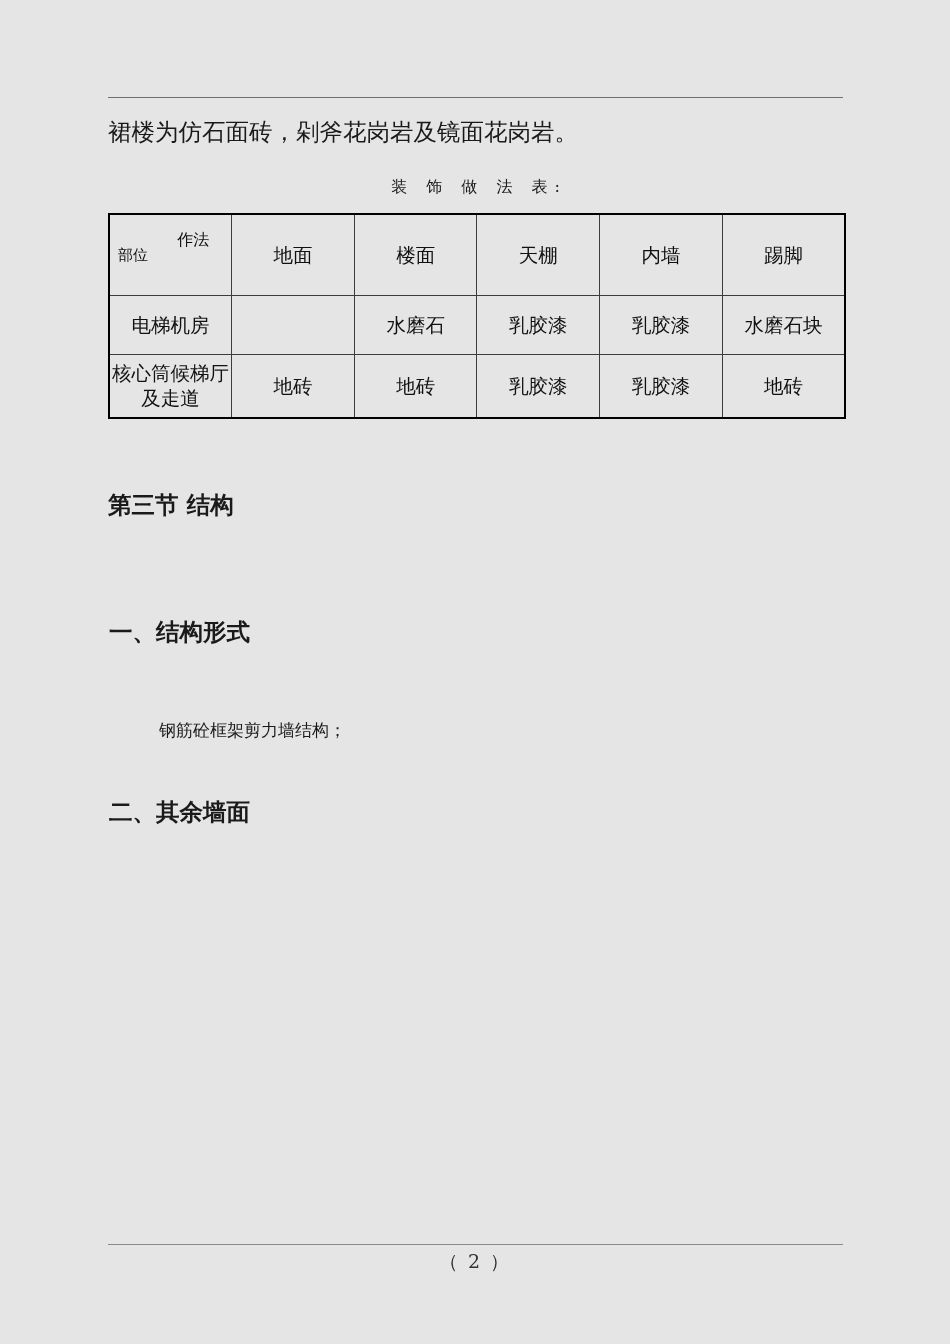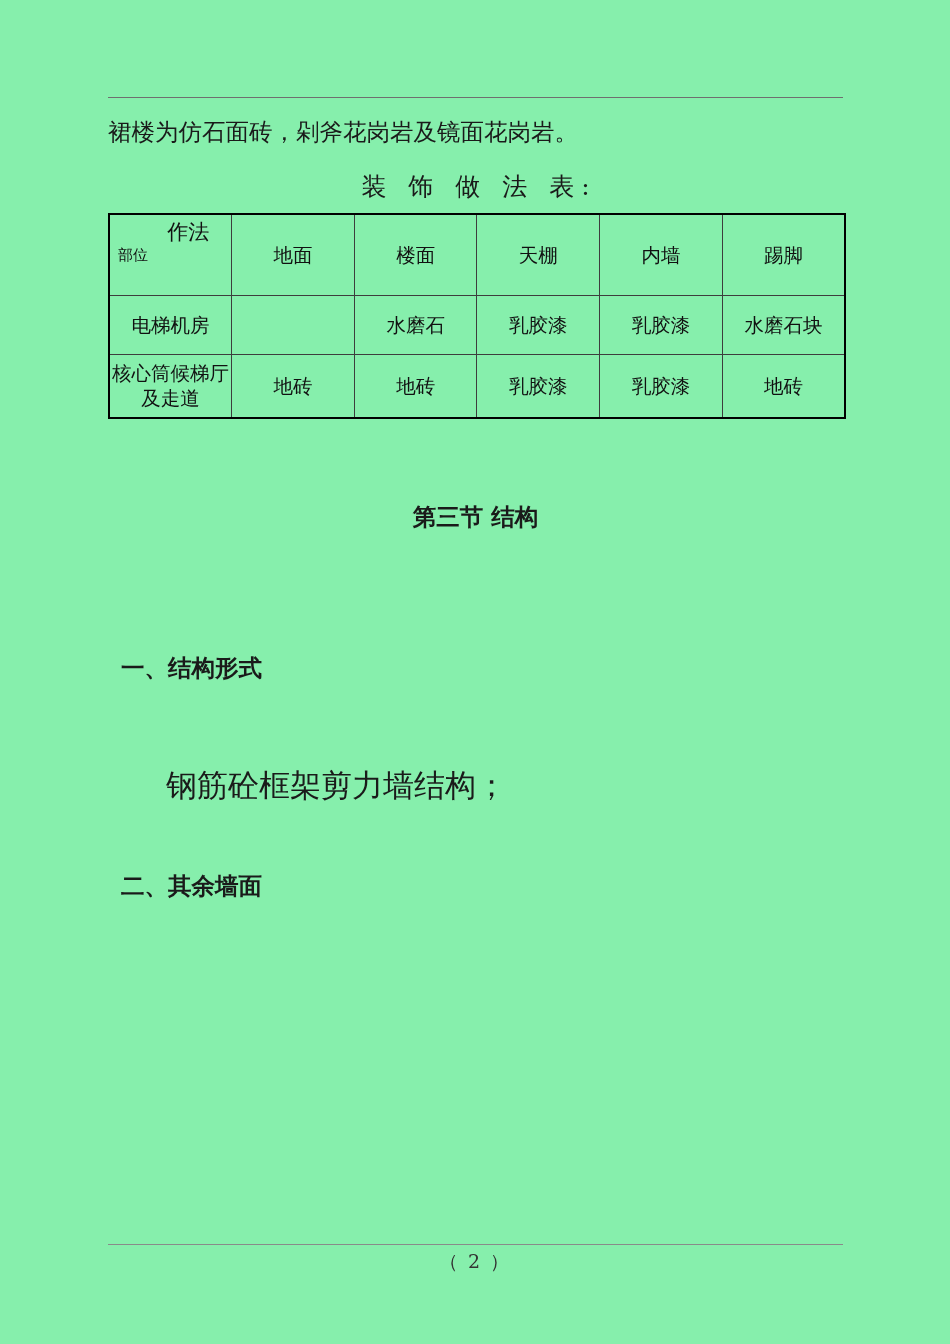--- a/index.html
+++ b/index.html
@@ -8,21 +8,21 @@
     background: #ffffff;
   }
   body {
     font-family: "DejaVu Serif", "Liberation Serif", serif;
     color: #1a1a1a;
   }
   .page {
     position: relative;
     width: 950px;
     height: 1344px;
-    background: #86efac;
+    background: #e5e5e5;
     overflow: hidden;
     box-sizing: border-box;
   }
 
   
   .header-rule {
     position: absolute;
     left: 108px;
     top: 97px;
     width: 735px;
@@ -62,21 +62,21 @@
     line-height: 45px;
     text-align: justify;
     text-justify: inter-ideograph;
     margin: 0;
     white-space: pre-wrap;
   }
   .para.indent2 { text-indent: 47px; }
 
   .table-title {
     text-align: center;
-    font-size: 25px;
+    font-size: 16px;
     line-height: 40px;
     letter-spacing: 7px;
     margin: 12px 0 6px 0;
     padding-left: 7px;
   }
 
   
   table.deco {
     border-collapse: collapse;
     width: 738px;
@@ -98,57 +98,56 @@
   table.deco tr.body-row.tall td { height: 54px; }
 
   td.corner {
     position: relative;
     text-align: left;
     padding: 0;
   }
   td.corner .cw-top {
     position: absolute;
     right: 22px;
-    top: 5px;
-    font-size: 21px;
+    top: 13px;
+    font-size: 16px;
     line-height: 24px;
   }
   td.corner .cw-bot {
     position: absolute;
     left: 8px;
     top: 28px;
     font-size: 15px;
     line-height: 24px;
   }
 
   .spacer-after-table { height: 56px; }
 
   .section-heading {
-    text-align: center;
     font-size: 23.5px;
     line-height: 40px;
-    margin: 12px;
+    margin: 0;
     padding-top: 10px;
   }
 
   .gap-lg { height: 86px; }
   .gap-md { height: 56px; }
   .gap-sm { height: 40px; }
 
   .heading-num {
     font-size: 23.5px;
     line-height: 40px;
-    margin: 13px;
+    margin: 1px;
     text-align: left;
   }
 
   .sub-para {
-    font-size: 31px;
-    line-height: 40px;
-    margin: 8px;
+    font-size: 17px;
+    line-height: 40px;
+    margin: 1px;
     text-indent: 50px;
   }
 </style>
 </head>
 <body>
 
 <div class="page">
 
   <div class="header-rule"></div>
 

